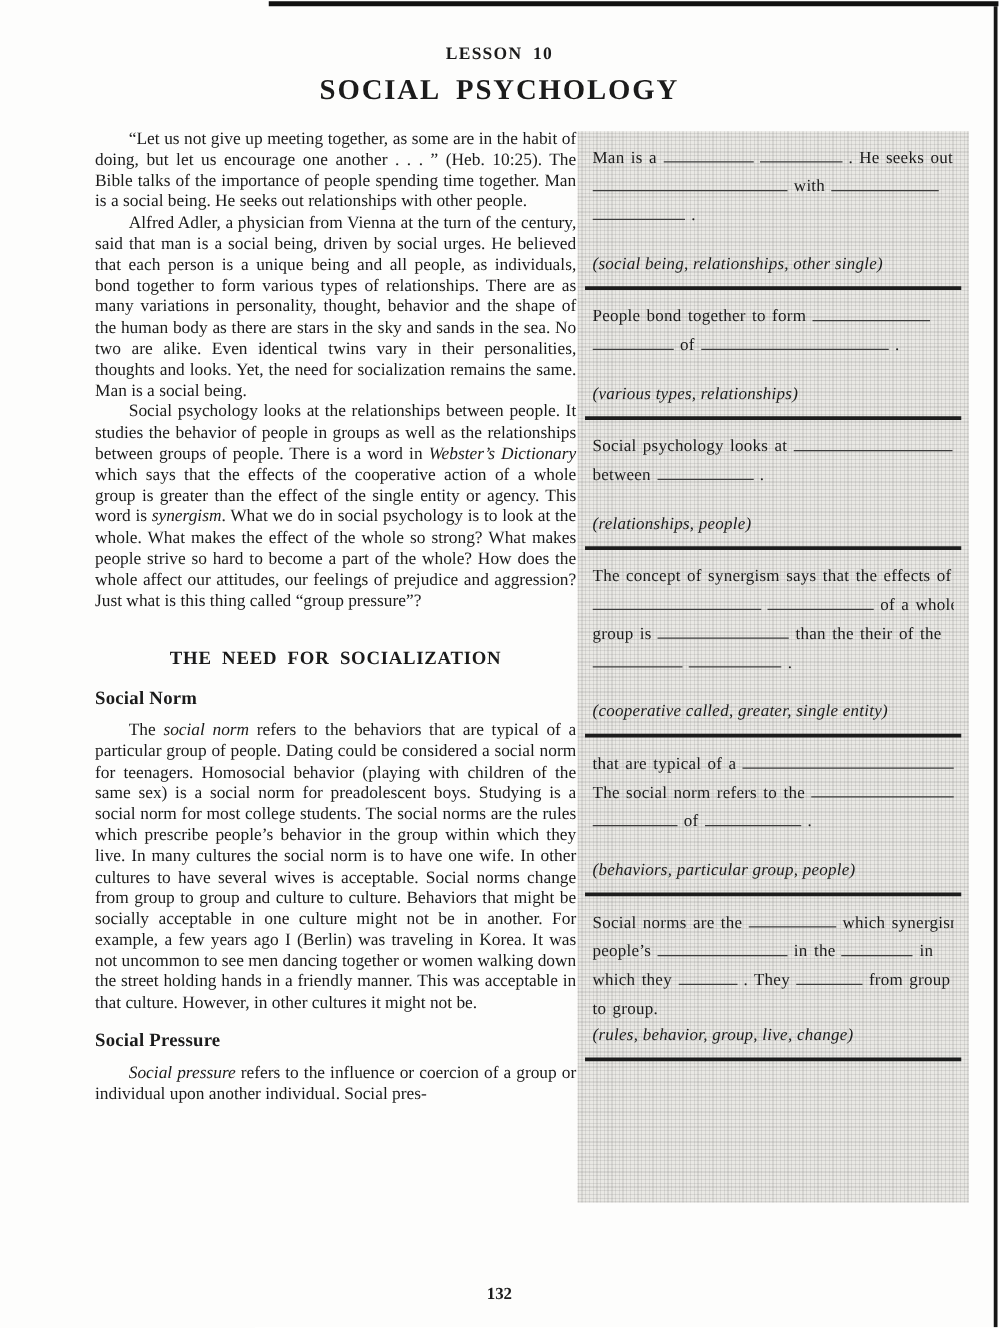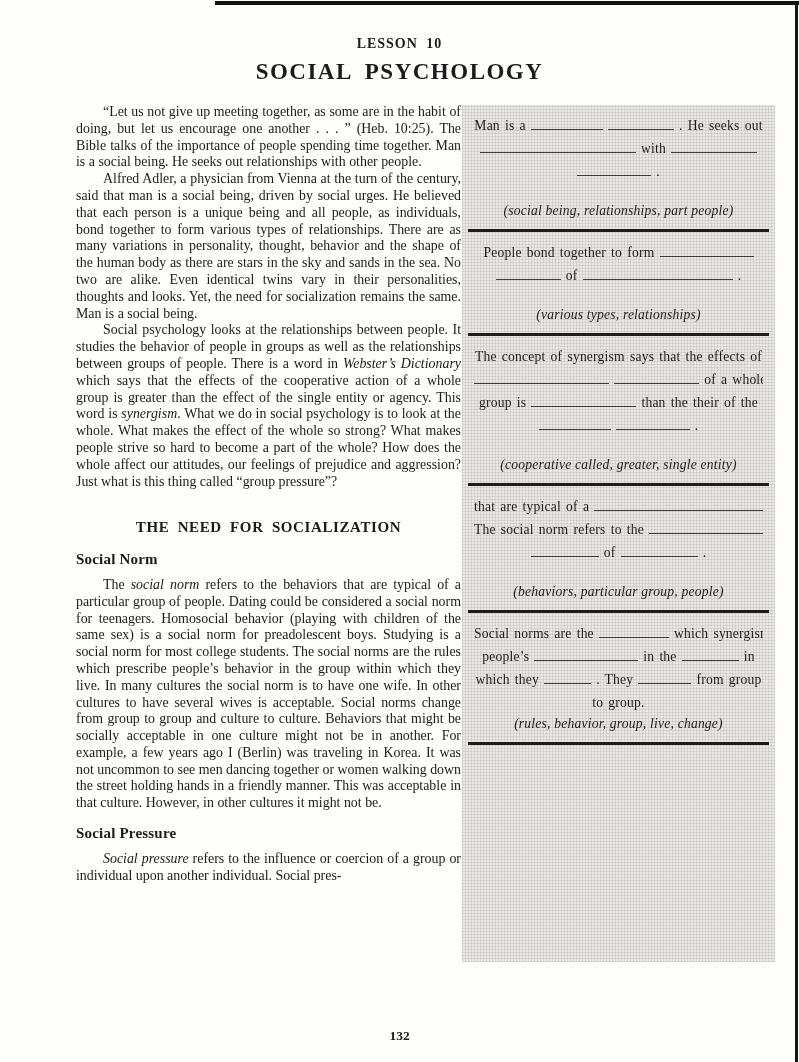--- a/index.html
+++ b/index.html
@@ -54,21 +54,21 @@
   
   .exercise-panel {
     position: absolute; left: 462px; top: 105px; width: 313px; height: 857px;
     background-color: #e9e8e4;
     background-image:
       repeating-linear-gradient(0deg,  rgba(90,90,90,0.13) 0 1px, transparent 1px 3px),
       repeating-linear-gradient(90deg, rgba(90,90,90,0.13) 0 1px, transparent 1px 3px);
     padding: 0 6px;
     font-size: 13.6px;
   }
-  .exercise { border-bottom: 3px solid #1c1c1c; padding: 9px 6px 10px 6px; text-align: center; }
+  .exercise { border-bottom: 3px solid #1c1c1c; padding: 9px 6px 10px 6px; }
   .exline {
     white-space: nowrap; overflow: hidden;
     height: 23px; line-height: 23px;
     letter-spacing: 0.2px; word-spacing: 1.5px;
   }
   .blank {
     display: inline-block; height: 12px;
     border-bottom: 1.3px solid #3c3c3c;
     vertical-align: baseline;
   }
@@ -100,26 +100,31 @@
       <p class="para"><span>The </span><span class="it">social norm</span><span> refers to the behaviors that are typical of a particular group of people. Dating could be considered a social norm for teenagers. Homosocial behavior (playing with children of the same sex) is a social norm for preadolescent boys. Studying is a social norm for most college students. The social norms are the rules which prescribe people’s behavior in the group within which they live. In many cultures the social norm is to have one wife. In other cultures to have several wives is acceptable. Social norms change from group to group and culture to culture. Behaviors that might be socially acceptable in one culture might not be in another. For example, a few years ago I (Berlin) was traveling in Korea. It was not uncommon to see men dancing together or women walking down the street holding hands in a friendly manner. This was acceptable in that culture. However, in other cultures it might not be.</span></p>
       <div class="h3">Social Pressure</div>
       <p class="para"><span class="it">Social pressure</span><span> refers to the influence or coercion of a group or individual upon another individual. Social pres-</span></p>
     </div>
 
   <div class="exercise-panel" id="exercise-panel">
       <div class="exercise">
         <div class="exline"><span>Man is a </span><span class="blank" style="width: 72px;"></span><span> </span><span class="blank" style="width: 66px;"></span><span> . He seeks out</span></div>
         <div class="exline"><span class="blank" style="width: 156px;"></span><span> with </span><span class="blank" style="width: 86px;"></span></div>
         <div class="exline"><span class="blank" style="width: 74px;"></span><span> .</span></div>
-        <div class="hint">(social being, relationships, part people)</div>
+        <div class="hint">(social being, relationships, other single)</div>
       </div>
       <div class="exercise">
         <div class="exline"><span>People bond together to form </span><span class="blank" style="width: 94px;"></span></div>
         <div class="exline"><span class="blank" style="width: 65px;"></span><span> of </span><span class="blank" style="width: 150px;"></span><span> .</span></div>
         <div class="hint">(various types, relationships)</div>
+      </div>
+      <div class="exercise">
+        <div class="exline"><span>Social psychology looks at </span><span class="blank" style="width: 127px;"></span></div>
+        <div class="exline"><span>between </span><span class="blank" style="width: 77px;"></span><span> .</span></div>
+        <div class="hint">(relationships, people)</div>
       </div>
       <div class="exercise">
         <div class="exline"><span>The concept of synergism says that the effects of</span></div>
         <div class="exline"><span class="blank" style="width: 135px;"></span><span> </span><span class="blank" style="width: 85px;"></span><span> of a whole</span></div>
         <div class="exline"><span>group is </span><span class="blank" style="width: 105px;"></span><span> than the their of the</span></div>
         <div class="exline"><span class="blank" style="width: 72px;"></span><span> </span><span class="blank" style="width: 74px;"></span><span> .</span></div>
         <div class="hint">(cooperative called, greater, single entity)</div>
       </div>
       <div class="exercise">
         <div class="exline"><span>that are typical of a </span><span class="blank" style="width: 176px;"></span></div>

